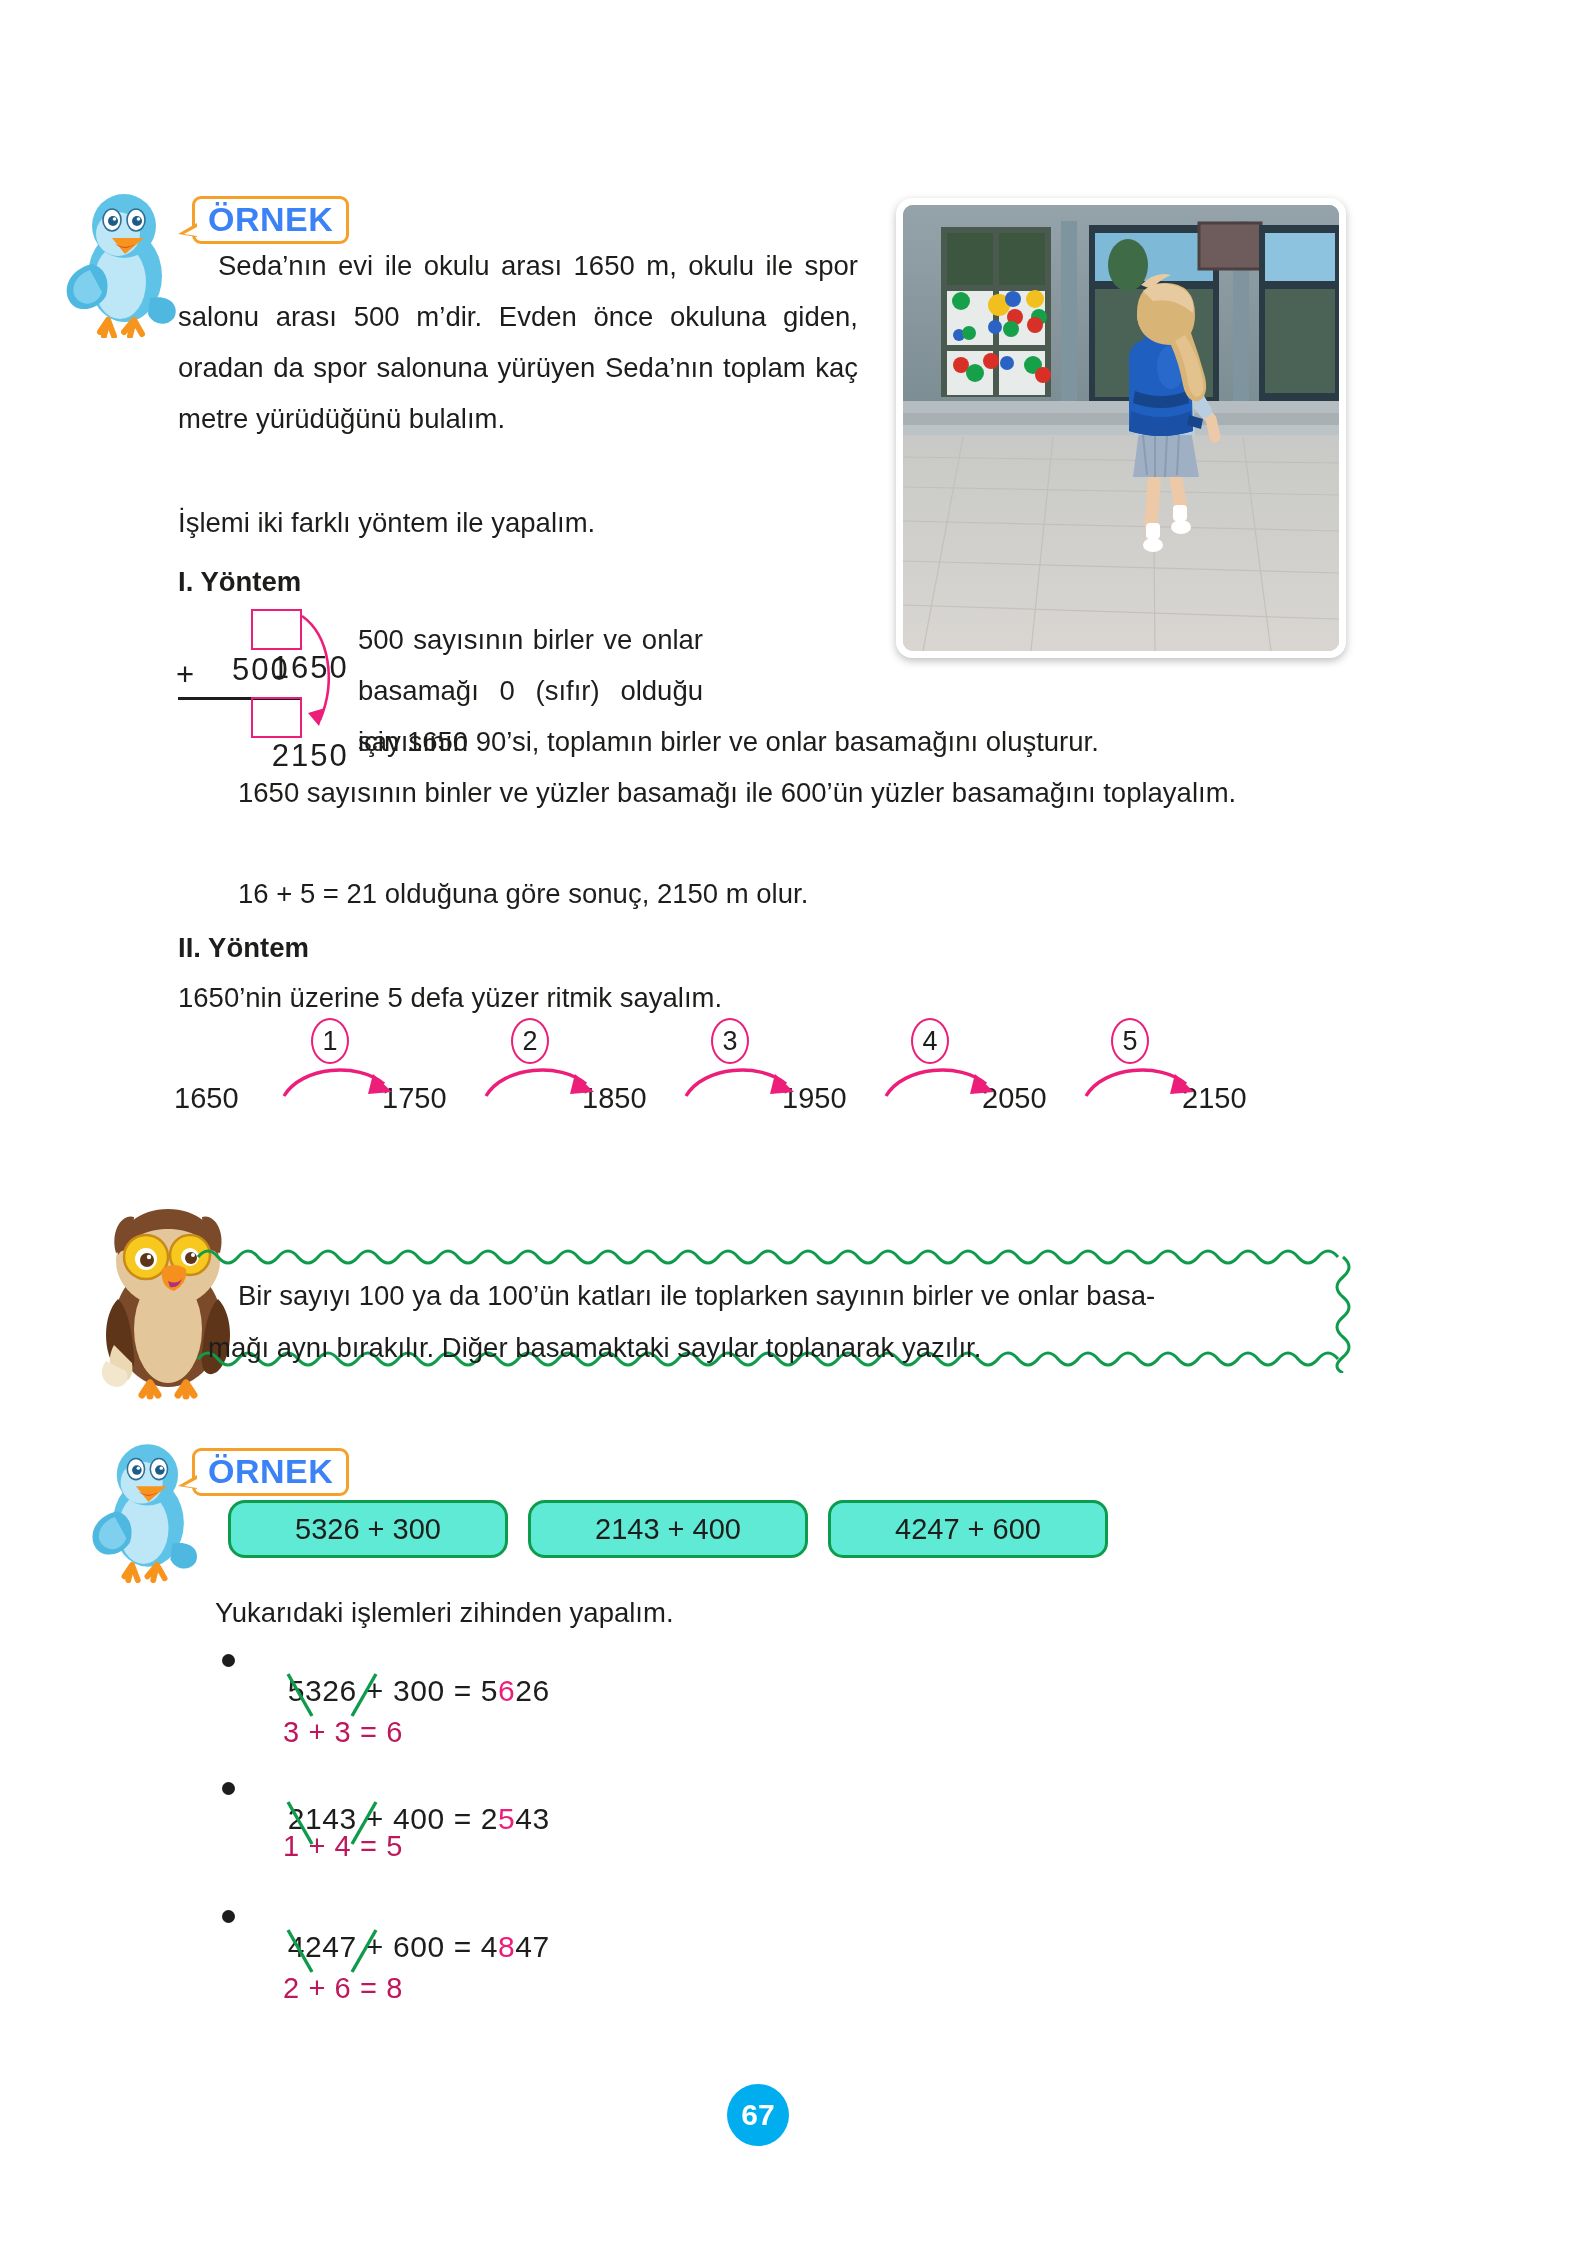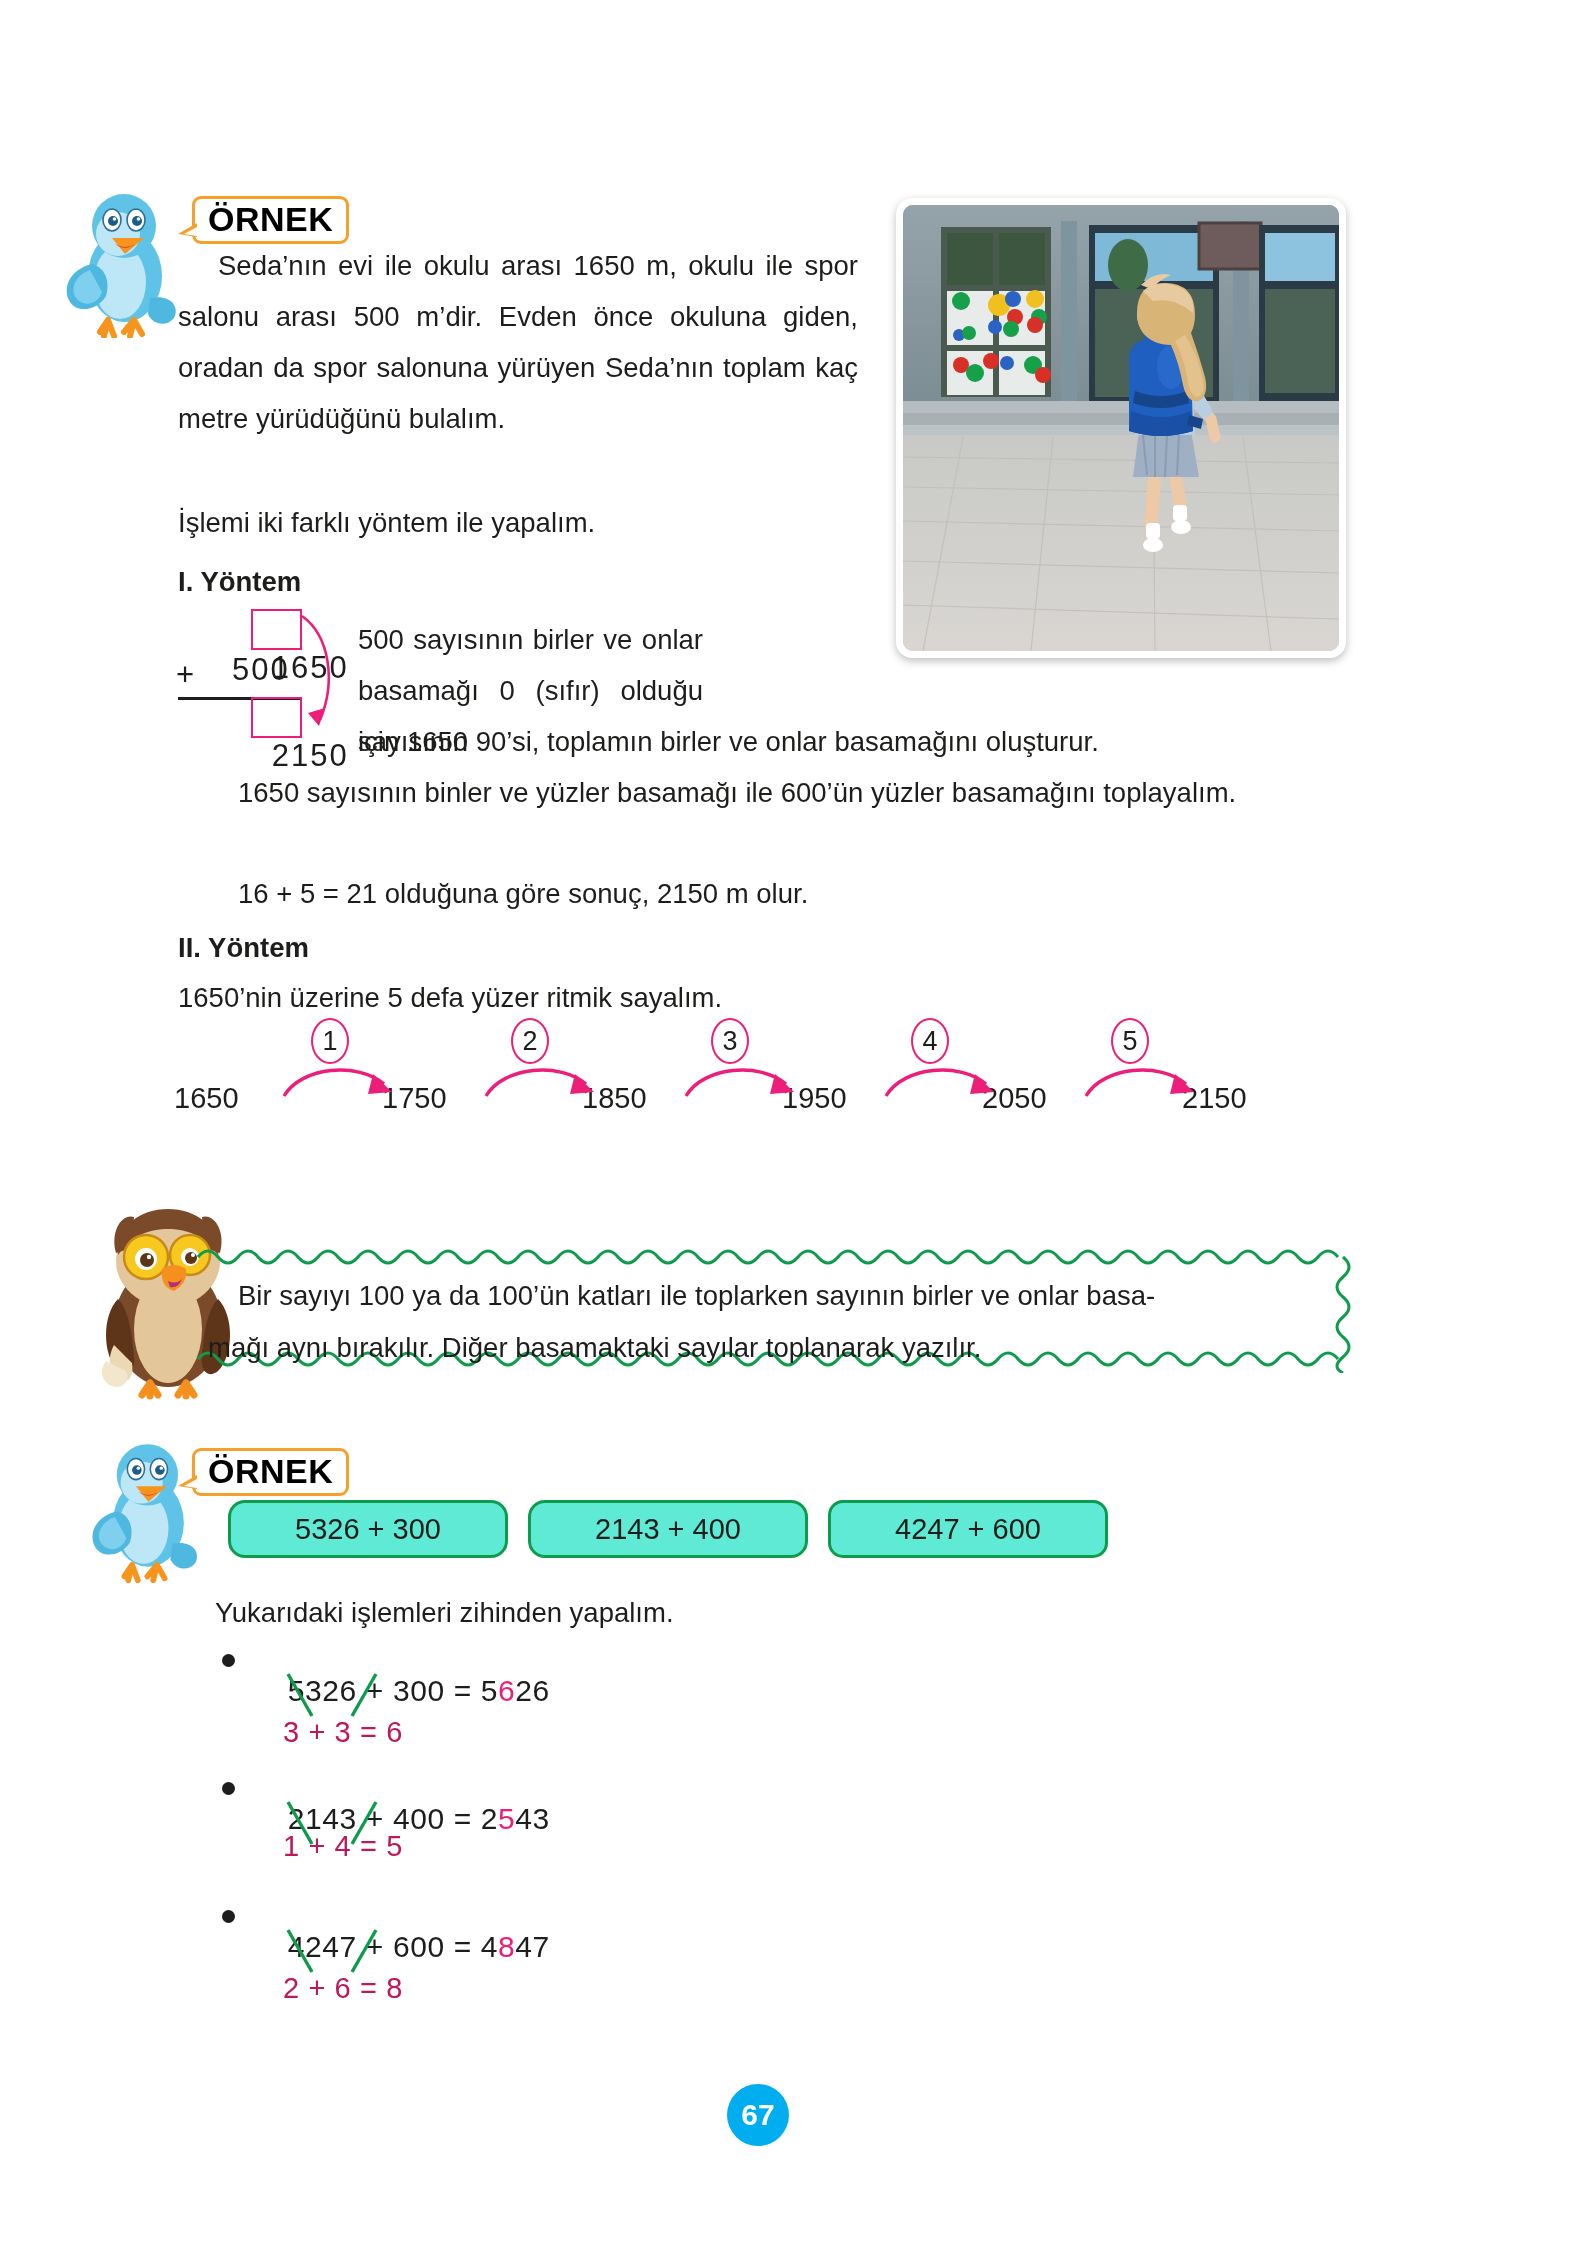--- a/index.html
+++ b/index.html
@@ -16,21 +16,21 @@
 
   
   .abs{position:absolute;}
 
   
   .ornek{
     position:absolute;
     border:3px solid #F5A02B;
     border-radius:9px;
     padding:3px 13px 5px 13px;
-    color:#000000;
+    color:#3b82f6;
     font-weight:bold;
     font-size:34px;
     letter-spacing:.5px;
     line-height:1;
     background:#fff;
   }
   .ornek .tail{
     position:absolute;
     left:-17px;bottom:4px;
     width:0;height:0;

